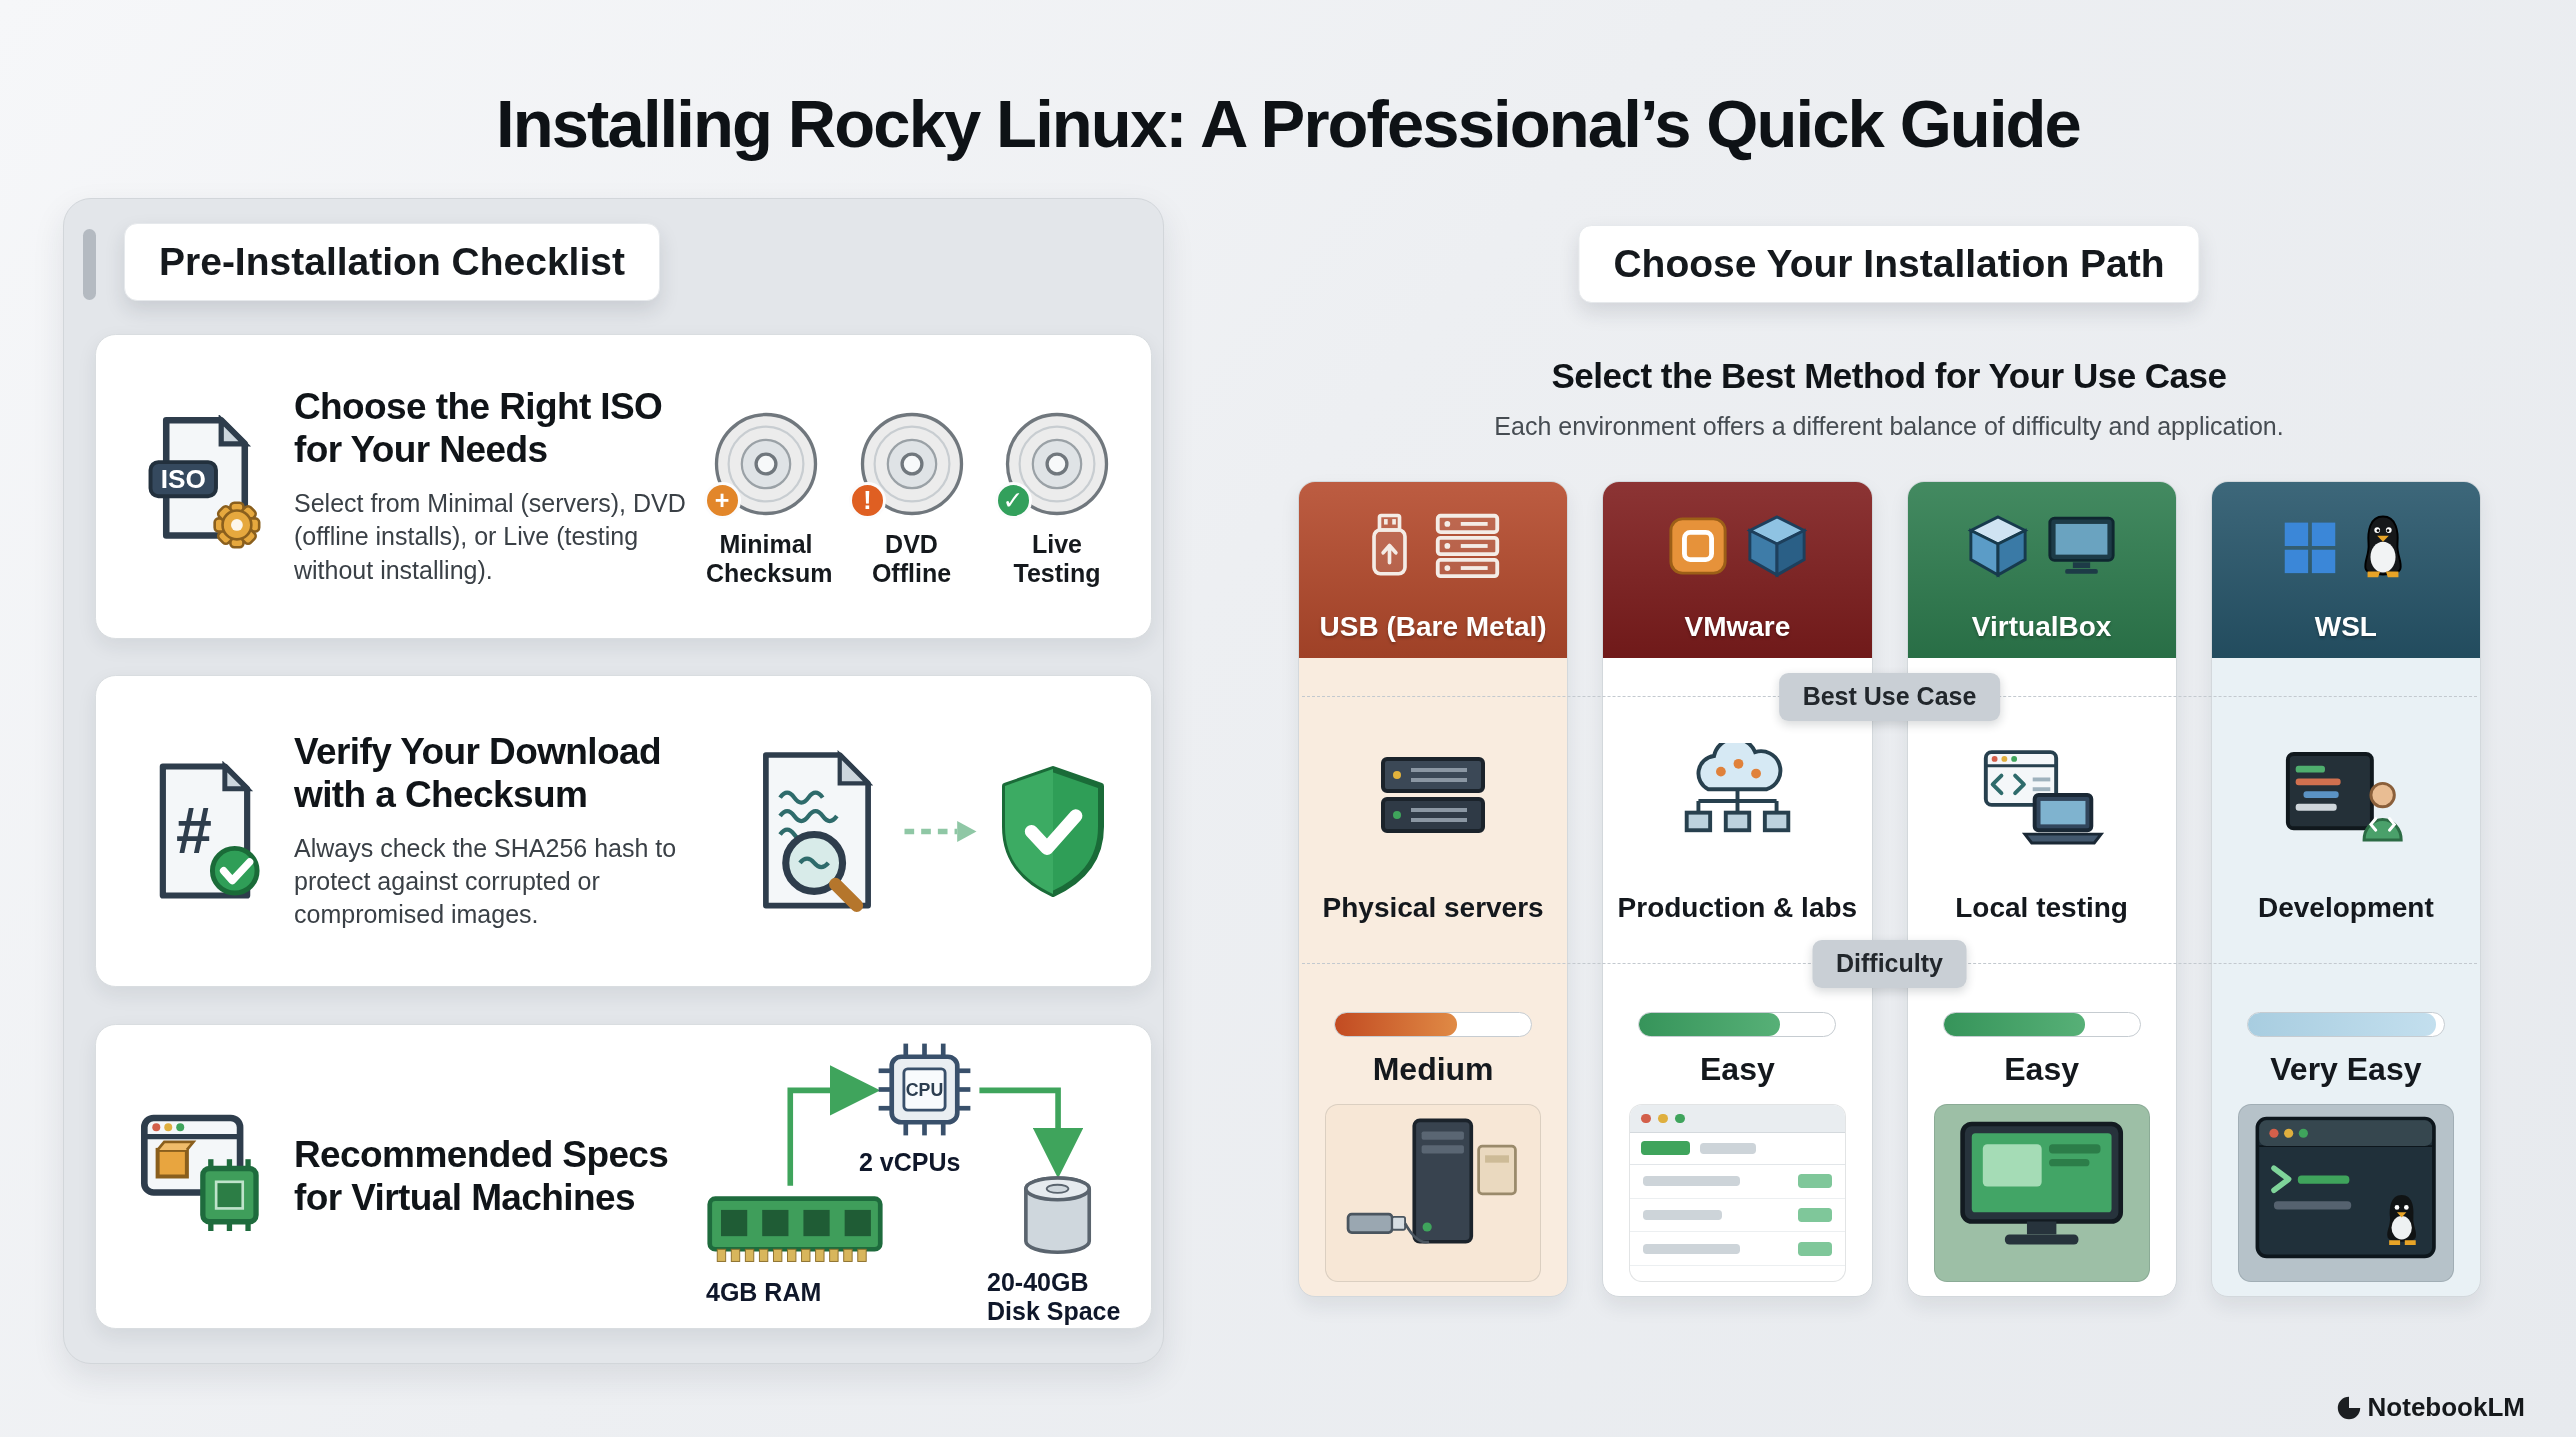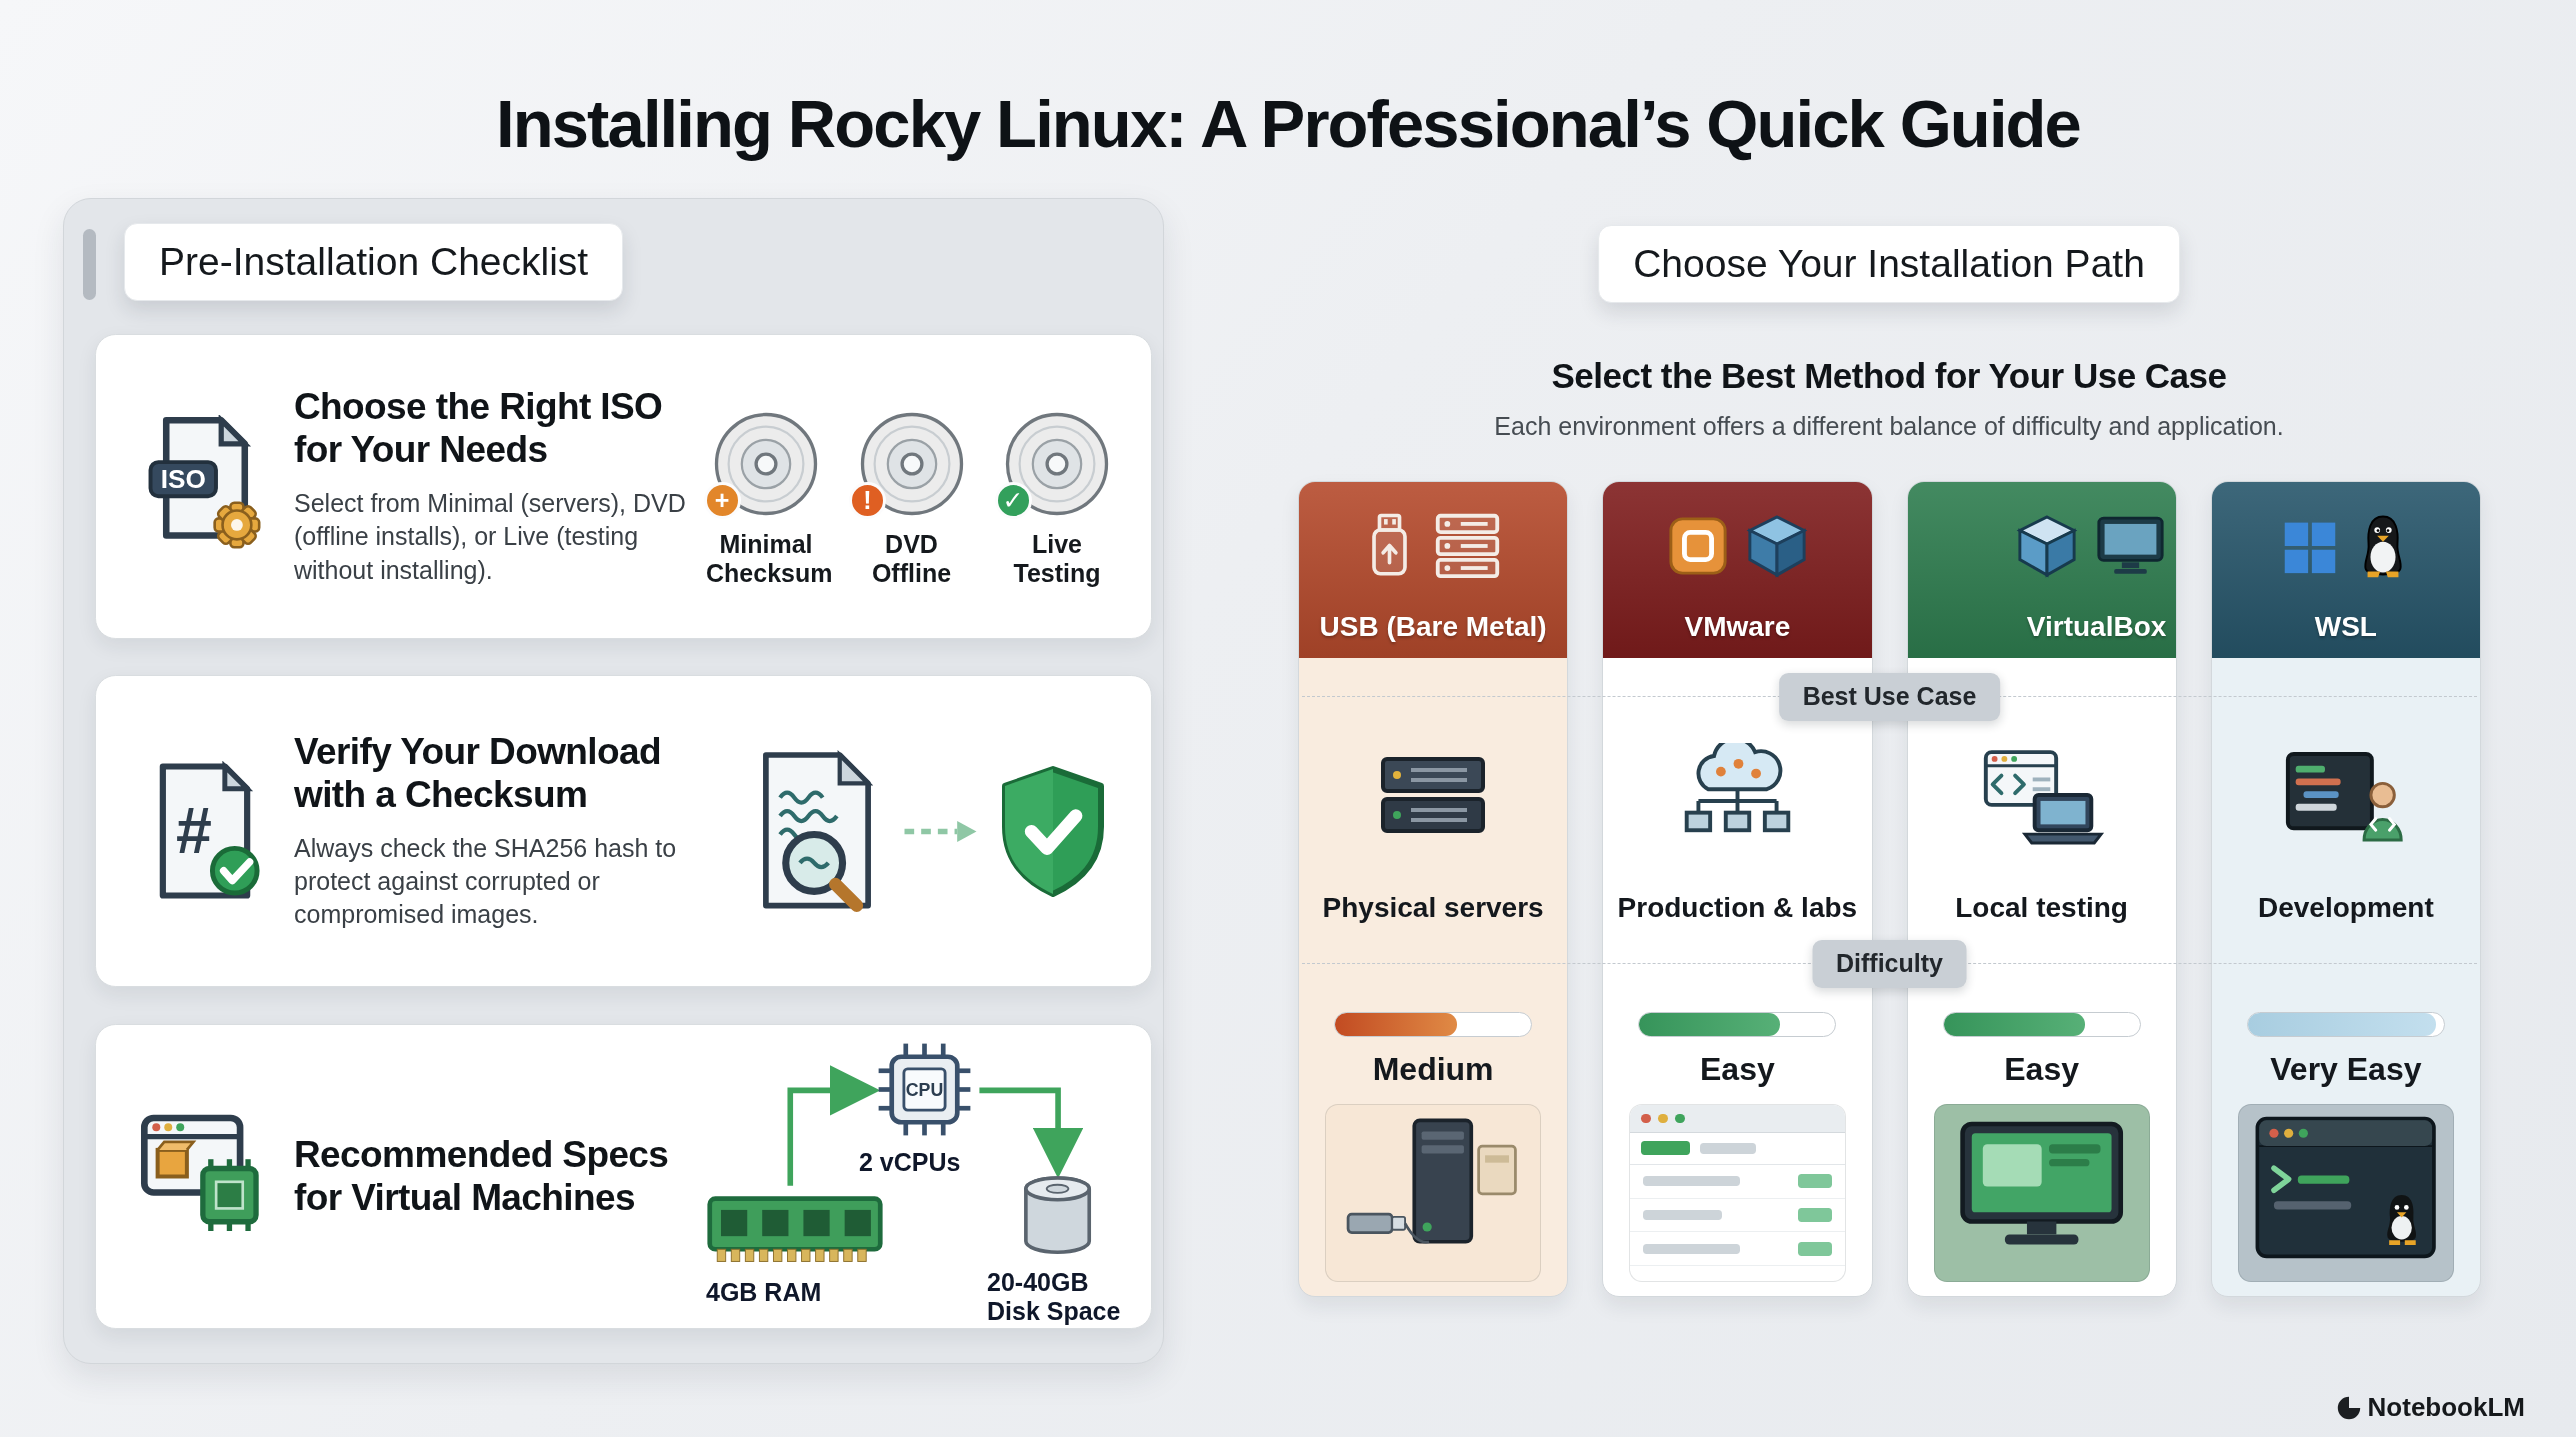--- a/index.html
+++ b/index.html
@@ -6,21 +6,21 @@
   html,body { width:2576px; height:1438px; }
   body { font-family:"Liberation Sans","DejaVu Sans",sans-serif; color:#14181d; }
   .canvas { position:relative; width:2576px; height:1438px; overflow:hidden;
             background:linear-gradient(130deg,#f6f7f9 0%,#edeff2 45%,#e7eaee 100%); }
   svg text { font-family:"Liberation Sans","DejaVu Sans",sans-serif; }
 
   .page-title { position:absolute; top:52px; left:0; width:100%; text-align:center;
     font-size:67px; font-weight:800; letter-spacing:-1.9px; color:#0e1216;margin-top:33px; }
 
   .pill { display:inline-block; background:#fff; border:0.9px solid #e6e9ec; border-radius:13px;
-    padding:16px 34px; font-size:39px; font-weight:400; color:#15191d;
+    padding:16px 34px; font-size:39px; font-weight:700; color:#15191d;
     box-shadow:0 9.4px 20.6px rgba(30,40,55,.13); }
 
   
   .left-panel { position:absolute; left:63px; top:198px; width:1101px; height:1166px;
     background:#e3e6ea; border:0.9px solid #d2d6da; border-radius:28px;
     box-shadow:0 13px 32px rgba(30,40,55,.10); }
   .accent-bar { position:absolute; left:19px; top:30px; width:13px; height:71px;
     border-radius:7.5px; background:#b4bac1; }
   .left-header { position:absolute; left:60px; top:24px; }
 
@@ -449,21 +449,21 @@
             <span class="ui-btn"></span>
           </div>
         <div class="ui-row">
             <span class="ui-line w100"></span>
             <span class="ui-btn"></span>
           </div>
       </div>
     </div>
 
     <div class="col c3">
-      <div class="col-header" style="background: rgb(46, 125, 79); align-items: flex-end;">
+      <div class="col-header" style="background: rgb(46, 125, 79);">
         <div class="hdr-icons">
           <svg width="62" height="66" viewBox="0 0 64 68">
             <path d="M32 4 L60 18 L32 32 L4 18 Z" fill="#cfe3f2" stroke="#173a4d" stroke-width="3"></path>
             <path d="M4 18 V48 L32 64 V32 Z" fill="#5b9cc7" stroke="#173a4d" stroke-width="3"></path>
             <path d="M60 18 V48 L32 64 V32 Z" fill="#3a7aa6" stroke="#173a4d" stroke-width="3"></path>
           </svg>
           <svg width="71" height="64" viewBox="0 0 74 66">
             <rect x="4" y="4" width="66" height="44" rx="5" fill="#1d3b47" stroke="#0f2730" stroke-width="3"></rect>
             <rect x="10" y="10" width="54" height="32" fill="#6aa3c0"></rect>
             <rect x="28" y="50" width="18" height="6" fill="#1d3b47"></rect>

